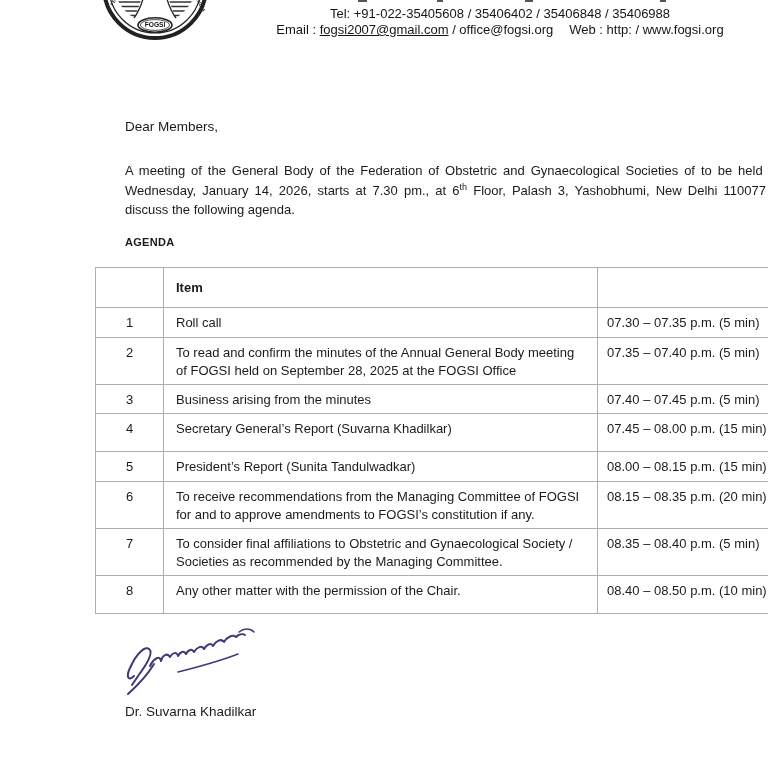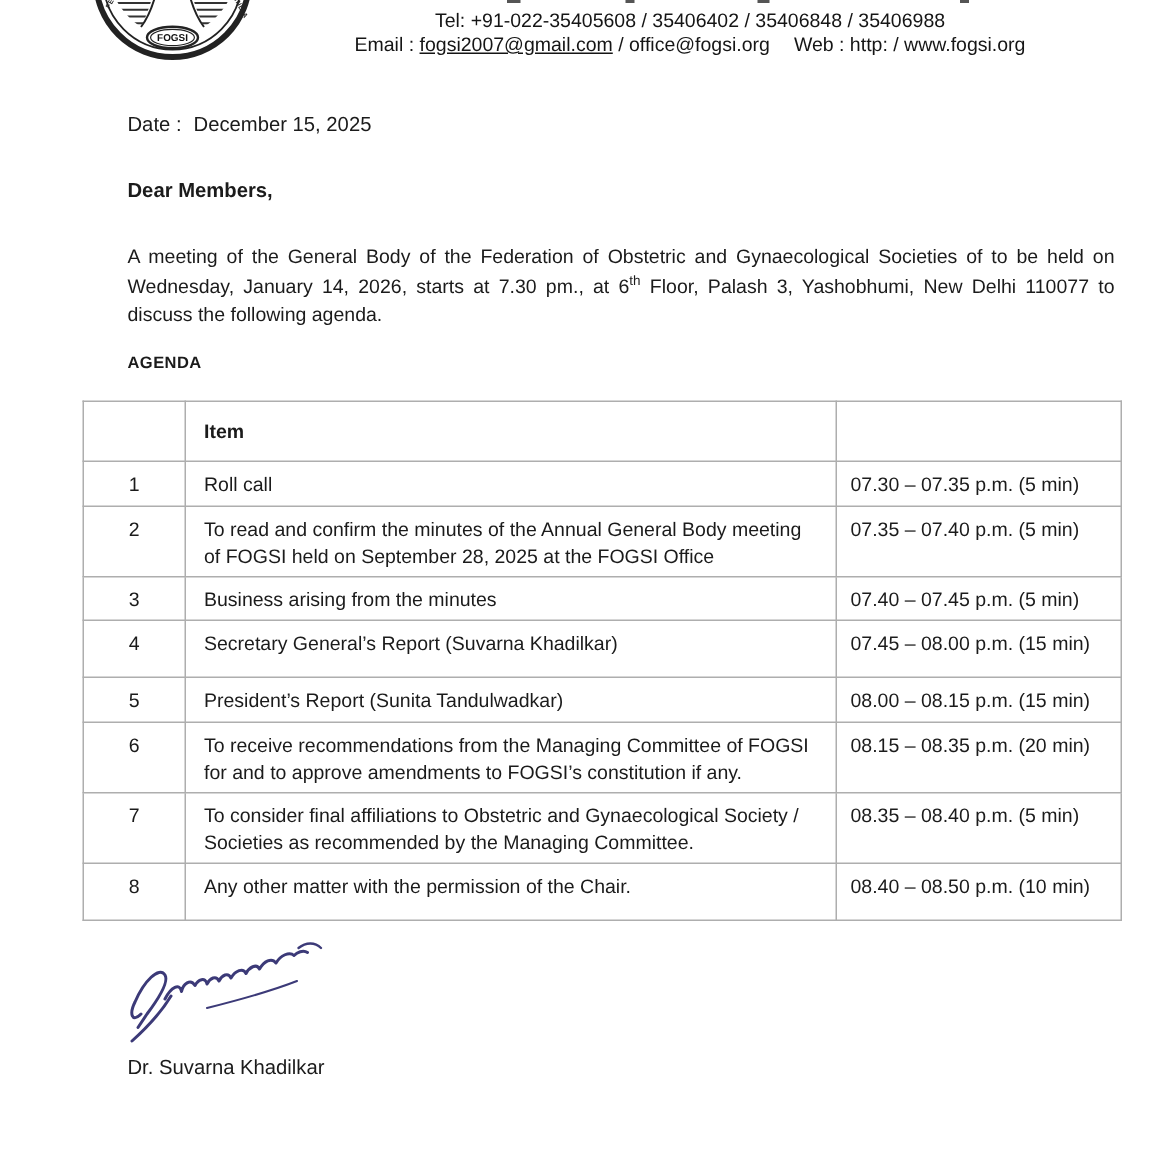--- a/index.html
+++ b/index.html
@@ -1,40 +1,40 @@
 <!DOCTYPE html>
 <html><head>
 <meta charset="utf-8">
 <style>
   html, body { margin:0; padding:0; }
   body {
     width:768px; height:768px; position:relative; overflow:hidden;
     background:#ffffff; color:#1b1b1b;
     font-family:"Liberation Sans", sans-serif;
   }
-  .abs { position:absolute; }
+  .abs { position:absolute;margin-left:20px; }
 
   
   .frag { position:absolute; top:0; height:2px; background:#555; }
 
   
   .contact {
     top:6px; left:150px; width:620px; text-align:center;
     font-size:13px; line-height:16px; color:#151515;
   }
   .contact .link { text-decoration:underline; }
   .contact .web { margin-left:16px; }
 
   
   .logo-wrap { top:-68px; left:60px; width:110px; height:110px; }
 
   
   .date-line { top:75px; left:85px; font-size:13.5px; }
   .date-line .val { margin-left:8px; }
-  .salutation { top:119px; left:85px; font-size:13.5px; font-weight:bold; }
+  .salutation { top:119px; left:85px; font-size:13.5px; font-weight:normal; }
   .paragraph {
     top:161px; left:85px; width:658px;
     font-size:13px; line-height:19.5px; text-align:justify;
   }
   .paragraph sup { font-size:9px; line-height:0; }
   .agenda-heading { top:236px; left:85px; font-size:11px; font-weight:bold; letter-spacing:.3px; }
 
   
   .agenda-table-wrap { top:267px; left:55px; }
   table { border-collapse:collapse; table-layout:fixed; width:692px; }
@@ -130,23 +130,20 @@
     </svg>
   </div>
 
   <div class="abs contact">
     <div>Tel: +91-022-35405608 / 35406402 / 35406848 / 35406988</div>
     <div>
       <span>Email : </span><span class="link">fogsi2007@gmail.com</span><span> / office@fogsi.org</span><span class="web">Web : http: / www.fogsi.org</span>
     </div>
   </div>
 
-  <div class="abs date-line">
-    <span>Date :</span><span class="val">December 15, 2025</span>
-  </div>
 
   <div class="abs salutation">Dear Members,</div>
 
   <div class="abs paragraph">
     <span>A meeting of the General Body of the Federation of Obstetric and Gynaecological Societies of to be held on Wednesday, January 14, 2026, starts at 7.30 pm., at 6</span><sup>th</sup><span> Floor, Palash 3, Yashobhumi, New Delhi 110077 to discuss the following agenda.</span>
   </div>
 
   <div class="abs agenda-heading">AGENDA</div>
 
   <div class="abs agenda-table-wrap">

